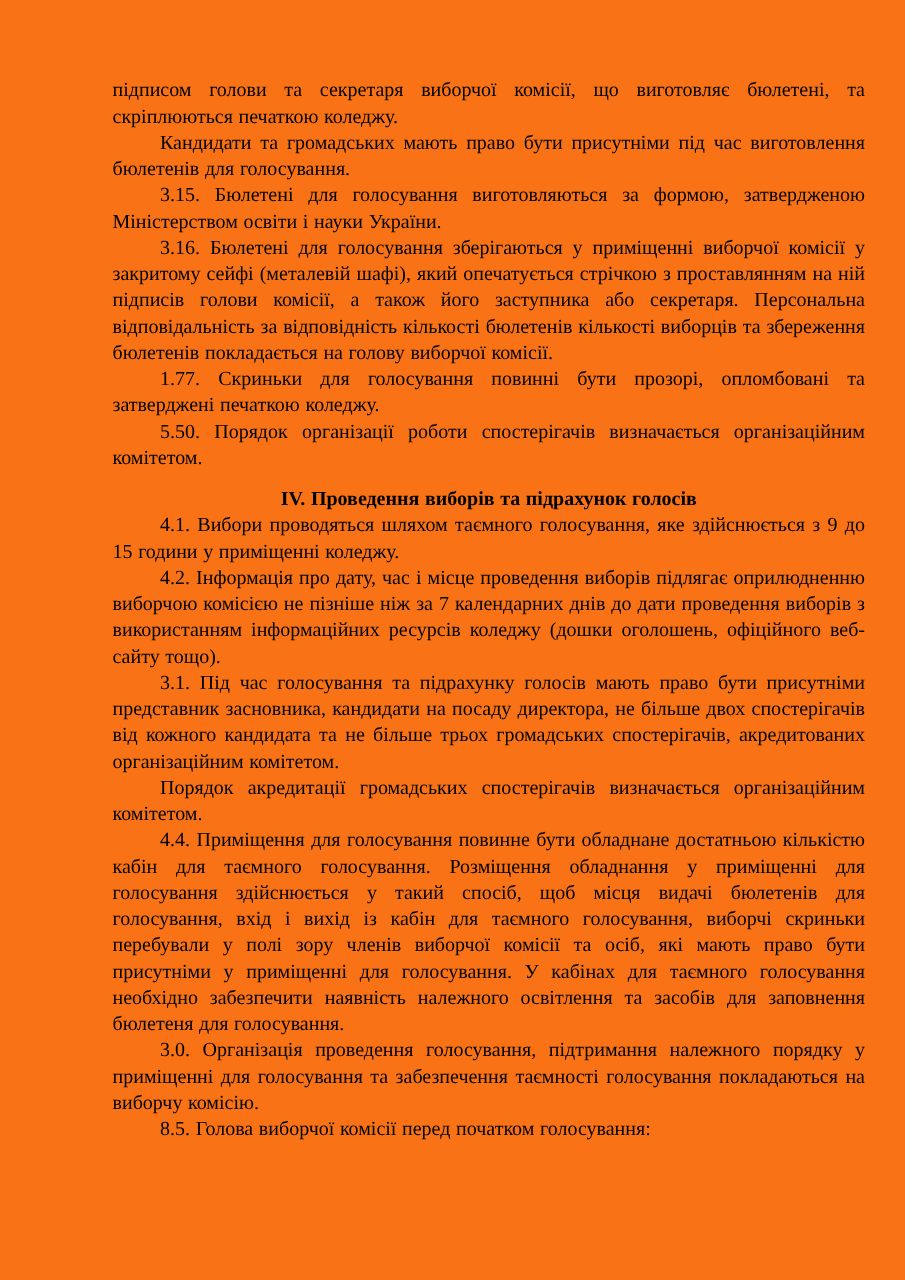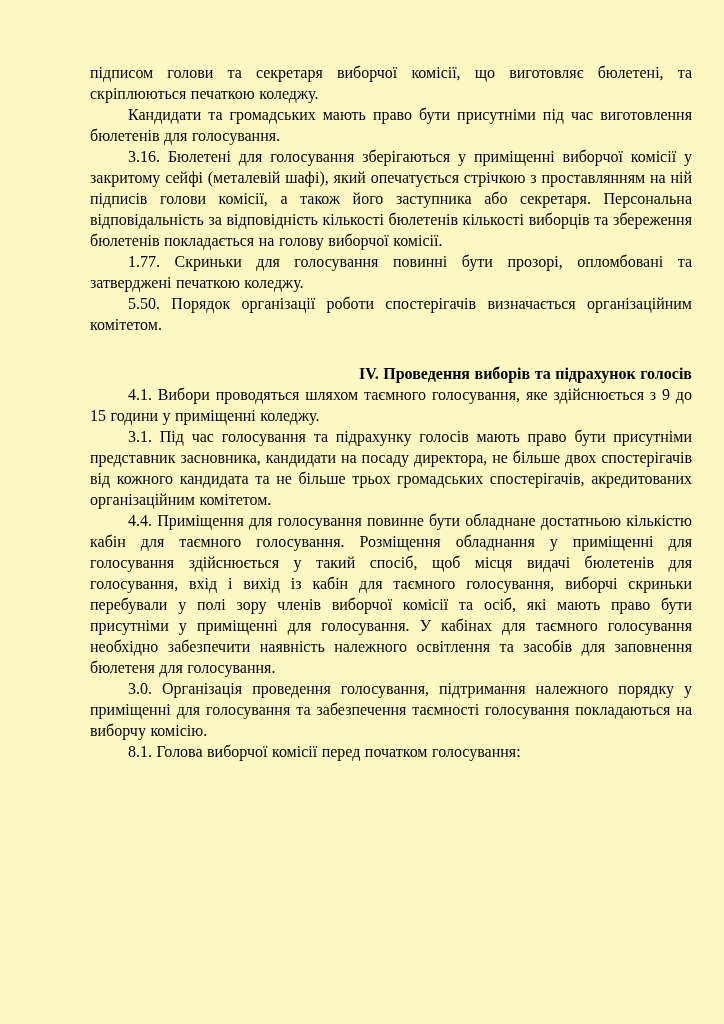--- a/index.html
+++ b/index.html
@@ -4,57 +4,60 @@
 <style>
   html, body {
     margin: 0;
     padding: 0;
     background: #ffffff;
   }
   .page {
     position: relative;
     width: 724px;
     height: 1024px;
-    background: #fef9c3;
+    background: #f97316;
     color: #000000;
     overflow: hidden;
     box-sizing: border-box;
     padding: 62px 32px 0 90px;
     font-family: "Liberation Serif", "DejaVu Serif", serif;
   }
   .doc p {
     margin: 0;
     font-size: 16px;
     line-height: 21px;
     text-align: justify;
     text-indent: 38px;
     word-spacing: 0.5px;
   }
   .doc p.no-indent {
     text-indent: 0;
   }
   .doc .section-heading {
-    margin: 28px 0 0 0;
+    margin: 12px 0 0 0;
     font-size: 16px;
     line-height: 21px;
     font-weight: bold;
-    text-align: right;
+    text-align: center;
     text-indent: 0;
   }
 </style>
 </head>
 <body>
 
 <div class="page">
   <div class="doc">
     <p class="no-indent">підписом голови та секретаря виборчої комісії, що виготовляє бюлетені, та скріплюються печаткою коледжу.</p>
     <p>Кандидати та громадських мають право бути присутніми під час виготовлення бюлетенів для голосування.</p>
+    <p>3.15. Бюлетені для голосування виготовляються за формою, затвердженою Міністерством освіти і науки України.</p>
     <p>3.16. Бюлетені для голосування зберігаються у приміщенні виборчої комісії у закритому сейфі (металевій шафі), який опечатується стрічкою з проставлянням на ній підписів голови комісії, а також його заступника або секретаря. Персональна відповідальність за відповідність кількості бюлетенів кількості виборців та збереження бюлетенів покладається на голову виборчої комісії.</p>
     <p>1.77. Скриньки для голосування повинні бути прозорі, опломбовані та затверджені печаткою коледжу.</p>
     <p>5.50. Порядок організації роботи спостерігачів визначається організаційним комітетом.</p>
     <p class="section-heading">IV. Проведення виборів та підрахунок голосів</p>
     <p>4.1. Вибори проводяться шляхом таємного голосування, яке здійснюється з 9 до 15 години у приміщенні коледжу.</p>
+    <p>4.2. Інформація про дату, час і місце проведення виборів підлягає оприлюдненню виборчою комісією не пізніше ніж за 7 календарних днів до дати проведення виборів з використанням інформаційних ресурсів коледжу (дошки оголошень, офіційного веб-сайту тощо).</p>
     <p>3.1. Під час голосування та підрахунку голосів мають право бути присутніми представник засновника, кандидати на посаду директора, не більше двох спостерігачів від кожного кандидата та не більше трьох громадських спостерігачів, акредитованих організаційним комітетом.</p>
+    <p>Порядок акредитації громадських спостерігачів визначається організаційним комітетом.</p>
     <p>4.4. Приміщення для голосування повинне бути обладнане достатньою кількістю кабін для таємного голосування. Розміщення обладнання у приміщенні для голосування здійснюється у такий спосіб, щоб місця видачі бюлетенів для голосування, вхід і вихід із кабін для таємного голосування, виборчі скриньки перебували у полі зору членів виборчої комісії та осіб, які мають право бути присутніми у приміщенні для голосування. У кабінах для таємного голосування необхідно забезпечити наявність належного освітлення та засобів для заповнення бюлетеня для голосування.</p>
     <p>3.0. Організація проведення голосування, підтримання належного порядку у приміщенні для голосування та забезпечення таємності голосування покладаються на виборчу комісію.</p>
-    <p>8.1. Голова виборчої комісії перед початком голосування:</p>
+    <p>8.5. Голова виборчої комісії перед початком голосування:</p>
   </div>
 </div>
 
 </body></html>

